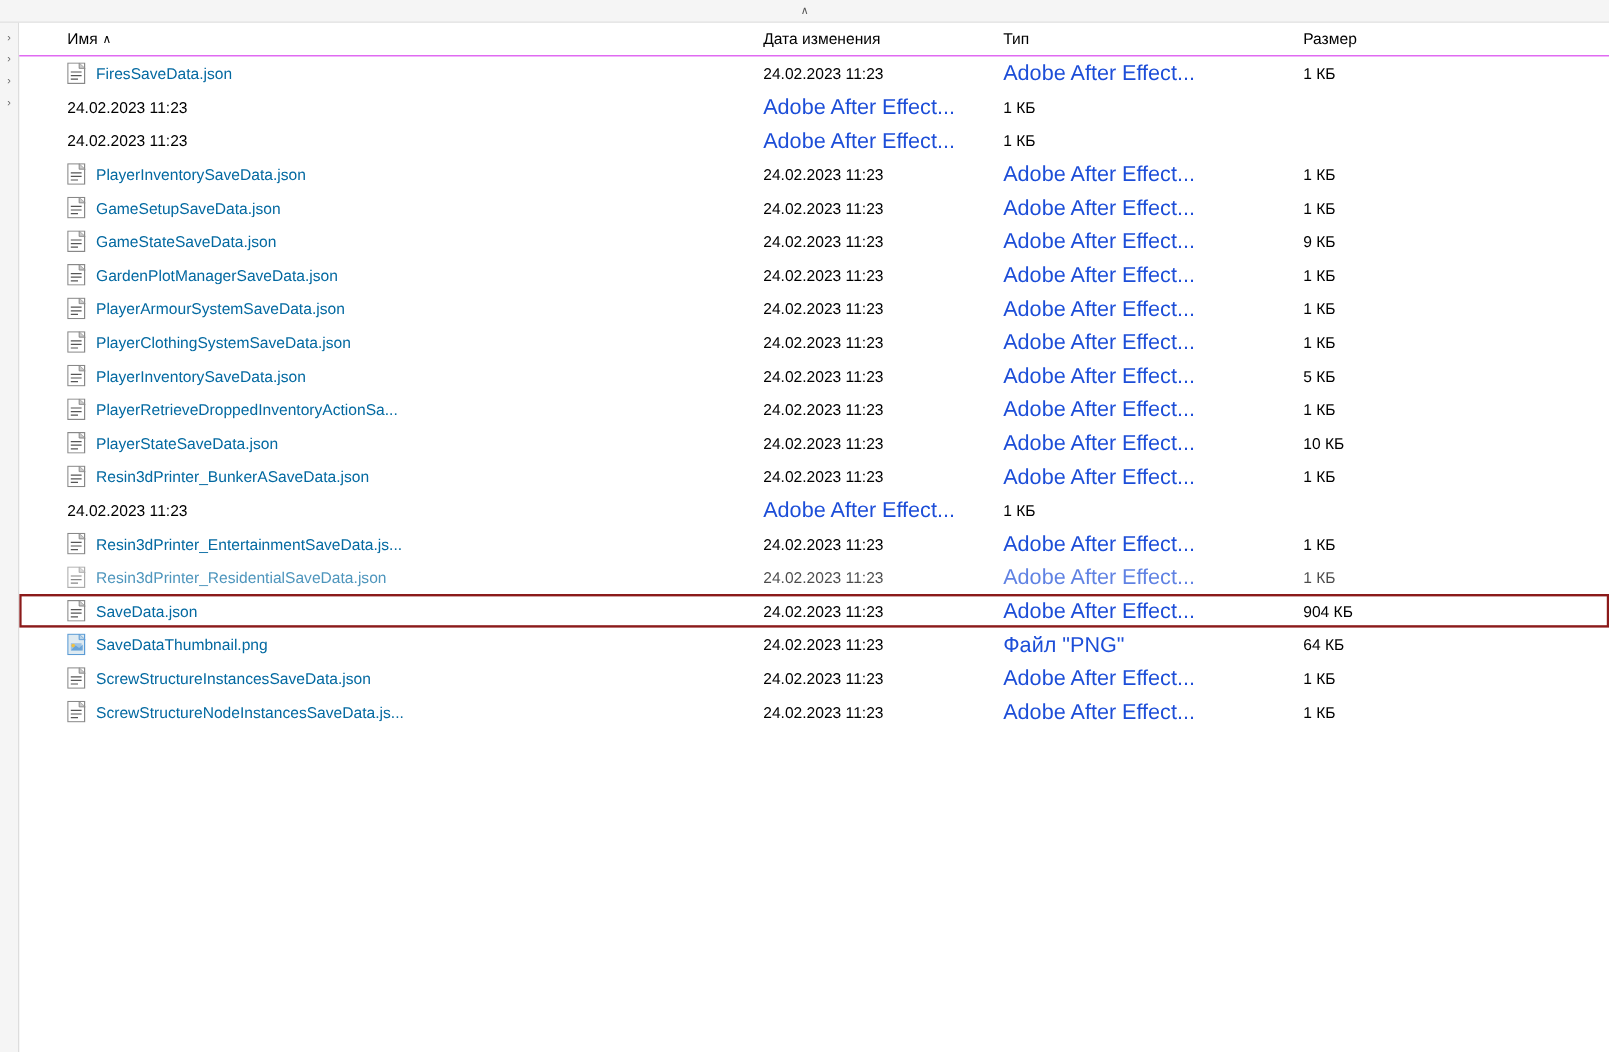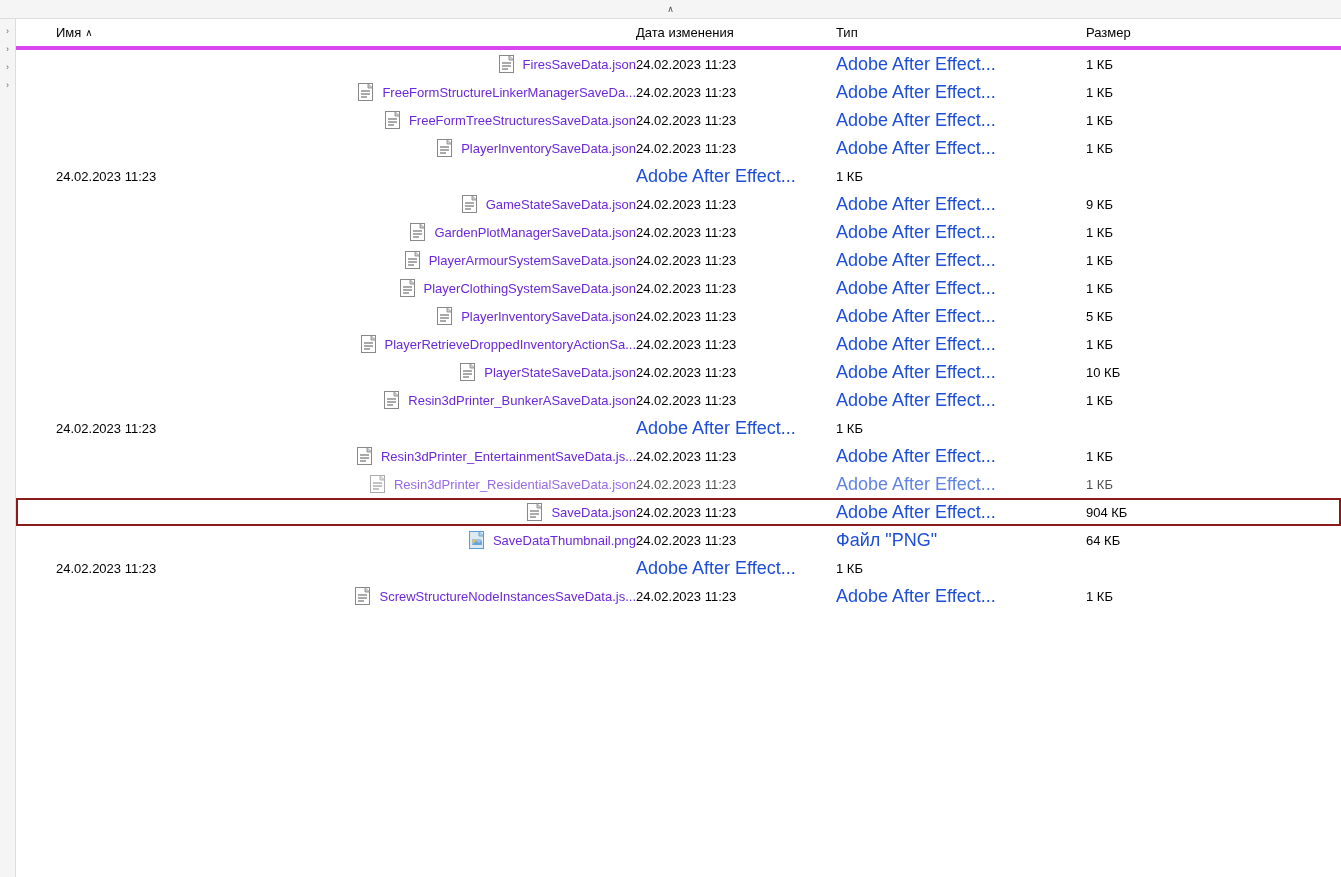--- a/index.html
+++ b/index.html
@@ -23,21 +23,21 @@
       height: 100%;
       display: flex;
       flex-direction: column;
       background: #ffffff;
     }
 
     .table-header {
       display: grid;
       grid-template-columns: 580px 200px 250px 120px;
       padding: 6px 0 6px 40px;
-      border-bottom: 4px solid #d946ef;
+      border-bottom: 1px solid #d946ef;
       background: #ffffff;
       position: sticky;
       top: 0;
     }
 
     .header-cell {
       font-weight: 400;
       color: #000;
       font-size: 13px;
       cursor: pointer;
@@ -70,22 +70,21 @@
       background: #ffffff;
       outline: 2px solid #8b1a1a;
       outline-offset: -2px;
     }
 
     .file-name-cell {
       display: flex;
       align-items: center;
       gap: 8px;
       font-size: 13px;
-      color: #6d28d9;
-      justify-content: flex-end;
+      color: #0369a1;
     }
 
     .file-icon {
       width: 16px;
       height: 16px;
       flex-shrink: 0;
       display: flex;
       align-items: center;
       justify-content: center;
     }
@@ -201,53 +200,25 @@
         <line x1="3" y1="14" x2="9" y2="14" stroke="#555" stroke-width="1"></line>
       </svg>
     </div>
       <span class="file-name-text">FiresSaveData.json</span>
     </div>
     <div class="date-cell">24.02.2023 11:23</div>
     <div class="type-cell">Adobe After Effect...</div>
     <div class="size-cell">1 КБ</div>
   </div>
           <div class="file-row">
-    <div class="file-name-cell">
-      <div class="file-icon">
-      <svg width="16" height="18" viewBox="0 0 16 18" xmlns="http://www.w3.org/2000/svg">
-        <rect x="0.5" y="0.5" width="14" height="17" rx="0" ry="0" fill="white" stroke="#888" stroke-width="1"></rect>
-        <polygon points="10,0.5 15,5 10,5" fill="#ccc" stroke="#888" stroke-width="0.5"></polygon>
-        <line x1="10" y1="0.5" x2="10" y2="5" stroke="#888" stroke-width="0.5"></line>
-        <line x1="10" y1="5" x2="15" y2="5" stroke="#888" stroke-width="0.5"></line>
-        <line x1="3" y1="8" x2="12" y2="8" stroke="#555" stroke-width="1"></line>
-        <line x1="3" y1="11" x2="12" y2="11" stroke="#555" stroke-width="1"></line>
-        <line x1="3" y1="14" x2="9" y2="14" stroke="#555" stroke-width="1"></line>
-      </svg>
-    </div>
-      <span class="file-name-text">FreeFormStructureLinkerManagerSaveDa...</span>
-    </div>
-    <div class="date-cell">24.02.2023 11:23</div>
-    <div class="type-cell">Adobe After Effect...</div>
-    <div class="size-cell">1 КБ</div>
-  </div>
-          <div class="file-row">
-    <div class="file-name-cell">
-      <div class="file-icon">
-      <svg width="16" height="18" viewBox="0 0 16 18" xmlns="http://www.w3.org/2000/svg">
-        <rect x="0.5" y="0.5" width="14" height="17" rx="0" ry="0" fill="white" stroke="#888" stroke-width="1"></rect>
-        <polygon points="10,0.5 15,5 10,5" fill="#ccc" stroke="#888" stroke-width="0.5"></polygon>
-        <line x1="10" y1="0.5" x2="10" y2="5" stroke="#888" stroke-width="0.5"></line>
-        <line x1="10" y1="5" x2="15" y2="5" stroke="#888" stroke-width="0.5"></line>
-        <line x1="3" y1="8" x2="12" y2="8" stroke="#555" stroke-width="1"></line>
-        <line x1="3" y1="11" x2="12" y2="11" stroke="#555" stroke-width="1"></line>
-        <line x1="3" y1="14" x2="9" y2="14" stroke="#555" stroke-width="1"></line>
-      </svg>
-    </div>
-      <span class="file-name-text">FreeFormTreeStructuresSaveData.json</span>
-    </div>
+    <div class="date-cell">24.02.2023 11:23</div>
+    <div class="type-cell">Adobe After Effect...</div>
+    <div class="size-cell">1 КБ</div>
+  </div>
+          <div class="file-row">
     <div class="date-cell">24.02.2023 11:23</div>
     <div class="type-cell">Adobe After Effect...</div>
     <div class="size-cell">1 КБ</div>
   </div>
           <div class="file-row">
     <div class="file-name-cell">
       <div class="file-icon">
       <svg width="16" height="18" viewBox="0 0 16 18" xmlns="http://www.w3.org/2000/svg">
         <rect x="0.5" y="0.5" width="14" height="17" rx="0" ry="0" fill="white" stroke="#888" stroke-width="1"></rect>
         <polygon points="10,0.5 15,5 10,5" fill="#ccc" stroke="#888" stroke-width="0.5"></polygon>
@@ -258,20 +229,34 @@
         <line x1="3" y1="14" x2="9" y2="14" stroke="#555" stroke-width="1"></line>
       </svg>
     </div>
       <span class="file-name-text">PlayerInventorySaveData.json</span>
     </div>
     <div class="date-cell">24.02.2023 11:23</div>
     <div class="type-cell">Adobe After Effect...</div>
     <div class="size-cell">1 КБ</div>
   </div>
           <div class="file-row">
+    <div class="file-name-cell">
+      <div class="file-icon">
+      <svg width="16" height="18" viewBox="0 0 16 18" xmlns="http://www.w3.org/2000/svg">
+        <rect x="0.5" y="0.5" width="14" height="17" rx="0" ry="0" fill="white" stroke="#888" stroke-width="1"></rect>
+        <polygon points="10,0.5 15,5 10,5" fill="#ccc" stroke="#888" stroke-width="0.5"></polygon>
+        <line x1="10" y1="0.5" x2="10" y2="5" stroke="#888" stroke-width="0.5"></line>
+        <line x1="10" y1="5" x2="15" y2="5" stroke="#888" stroke-width="0.5"></line>
+        <line x1="3" y1="8" x2="12" y2="8" stroke="#555" stroke-width="1"></line>
+        <line x1="3" y1="11" x2="12" y2="11" stroke="#555" stroke-width="1"></line>
+        <line x1="3" y1="14" x2="9" y2="14" stroke="#555" stroke-width="1"></line>
+      </svg>
+    </div>
+      <span class="file-name-text">GameSetupSaveData.json</span>
+    </div>
     <div class="date-cell">24.02.2023 11:23</div>
     <div class="type-cell">Adobe After Effect...</div>
     <div class="size-cell">1 КБ</div>
   </div>
           <div class="file-row">
     <div class="file-name-cell">
       <div class="file-icon">
       <svg width="16" height="18" viewBox="0 0 16 18" xmlns="http://www.w3.org/2000/svg">
         <rect x="0.5" y="0.5" width="14" height="17" rx="0" ry="0" fill="white" stroke="#888" stroke-width="1"></rect>
         <polygon points="10,0.5 15,5 10,5" fill="#ccc" stroke="#888" stroke-width="0.5"></polygon>
@@ -496,20 +481,34 @@
         <polygon points="3,14 7,10 10,12 13,9 13,14" fill="#5b9bd5" opacity="0.8"></polygon>
       </svg>
     </div>
       <span class="file-name-text">SaveDataThumbnail.png</span>
     </div>
     <div class="date-cell">24.02.2023 11:23</div>
     <div class="type-cell">Файл "PNG"</div>
     <div class="size-cell">64 КБ</div>
   </div>
           <div class="file-row">
+    <div class="file-name-cell">
+      <div class="file-icon">
+      <svg width="16" height="18" viewBox="0 0 16 18" xmlns="http://www.w3.org/2000/svg">
+        <rect x="0.5" y="0.5" width="14" height="17" rx="0" ry="0" fill="white" stroke="#888" stroke-width="1"></rect>
+        <polygon points="10,0.5 15,5 10,5" fill="#ccc" stroke="#888" stroke-width="0.5"></polygon>
+        <line x1="10" y1="0.5" x2="10" y2="5" stroke="#888" stroke-width="0.5"></line>
+        <line x1="10" y1="5" x2="15" y2="5" stroke="#888" stroke-width="0.5"></line>
+        <line x1="3" y1="8" x2="12" y2="8" stroke="#555" stroke-width="1"></line>
+        <line x1="3" y1="11" x2="12" y2="11" stroke="#555" stroke-width="1"></line>
+        <line x1="3" y1="14" x2="9" y2="14" stroke="#555" stroke-width="1"></line>
+      </svg>
+    </div>
+      <span class="file-name-text">ScrewStructureInstancesSaveData.json</span>
+    </div>
     <div class="date-cell">24.02.2023 11:23</div>
     <div class="type-cell">Adobe After Effect...</div>
     <div class="size-cell">1 КБ</div>
   </div>
           <div class="file-row">
     <div class="file-name-cell">
       <div class="file-icon">
       <svg width="16" height="18" viewBox="0 0 16 18" xmlns="http://www.w3.org/2000/svg">
         <rect x="0.5" y="0.5" width="14" height="17" rx="0" ry="0" fill="white" stroke="#888" stroke-width="1"></rect>
         <polygon points="10,0.5 15,5 10,5" fill="#ccc" stroke="#888" stroke-width="0.5"></polygon>

